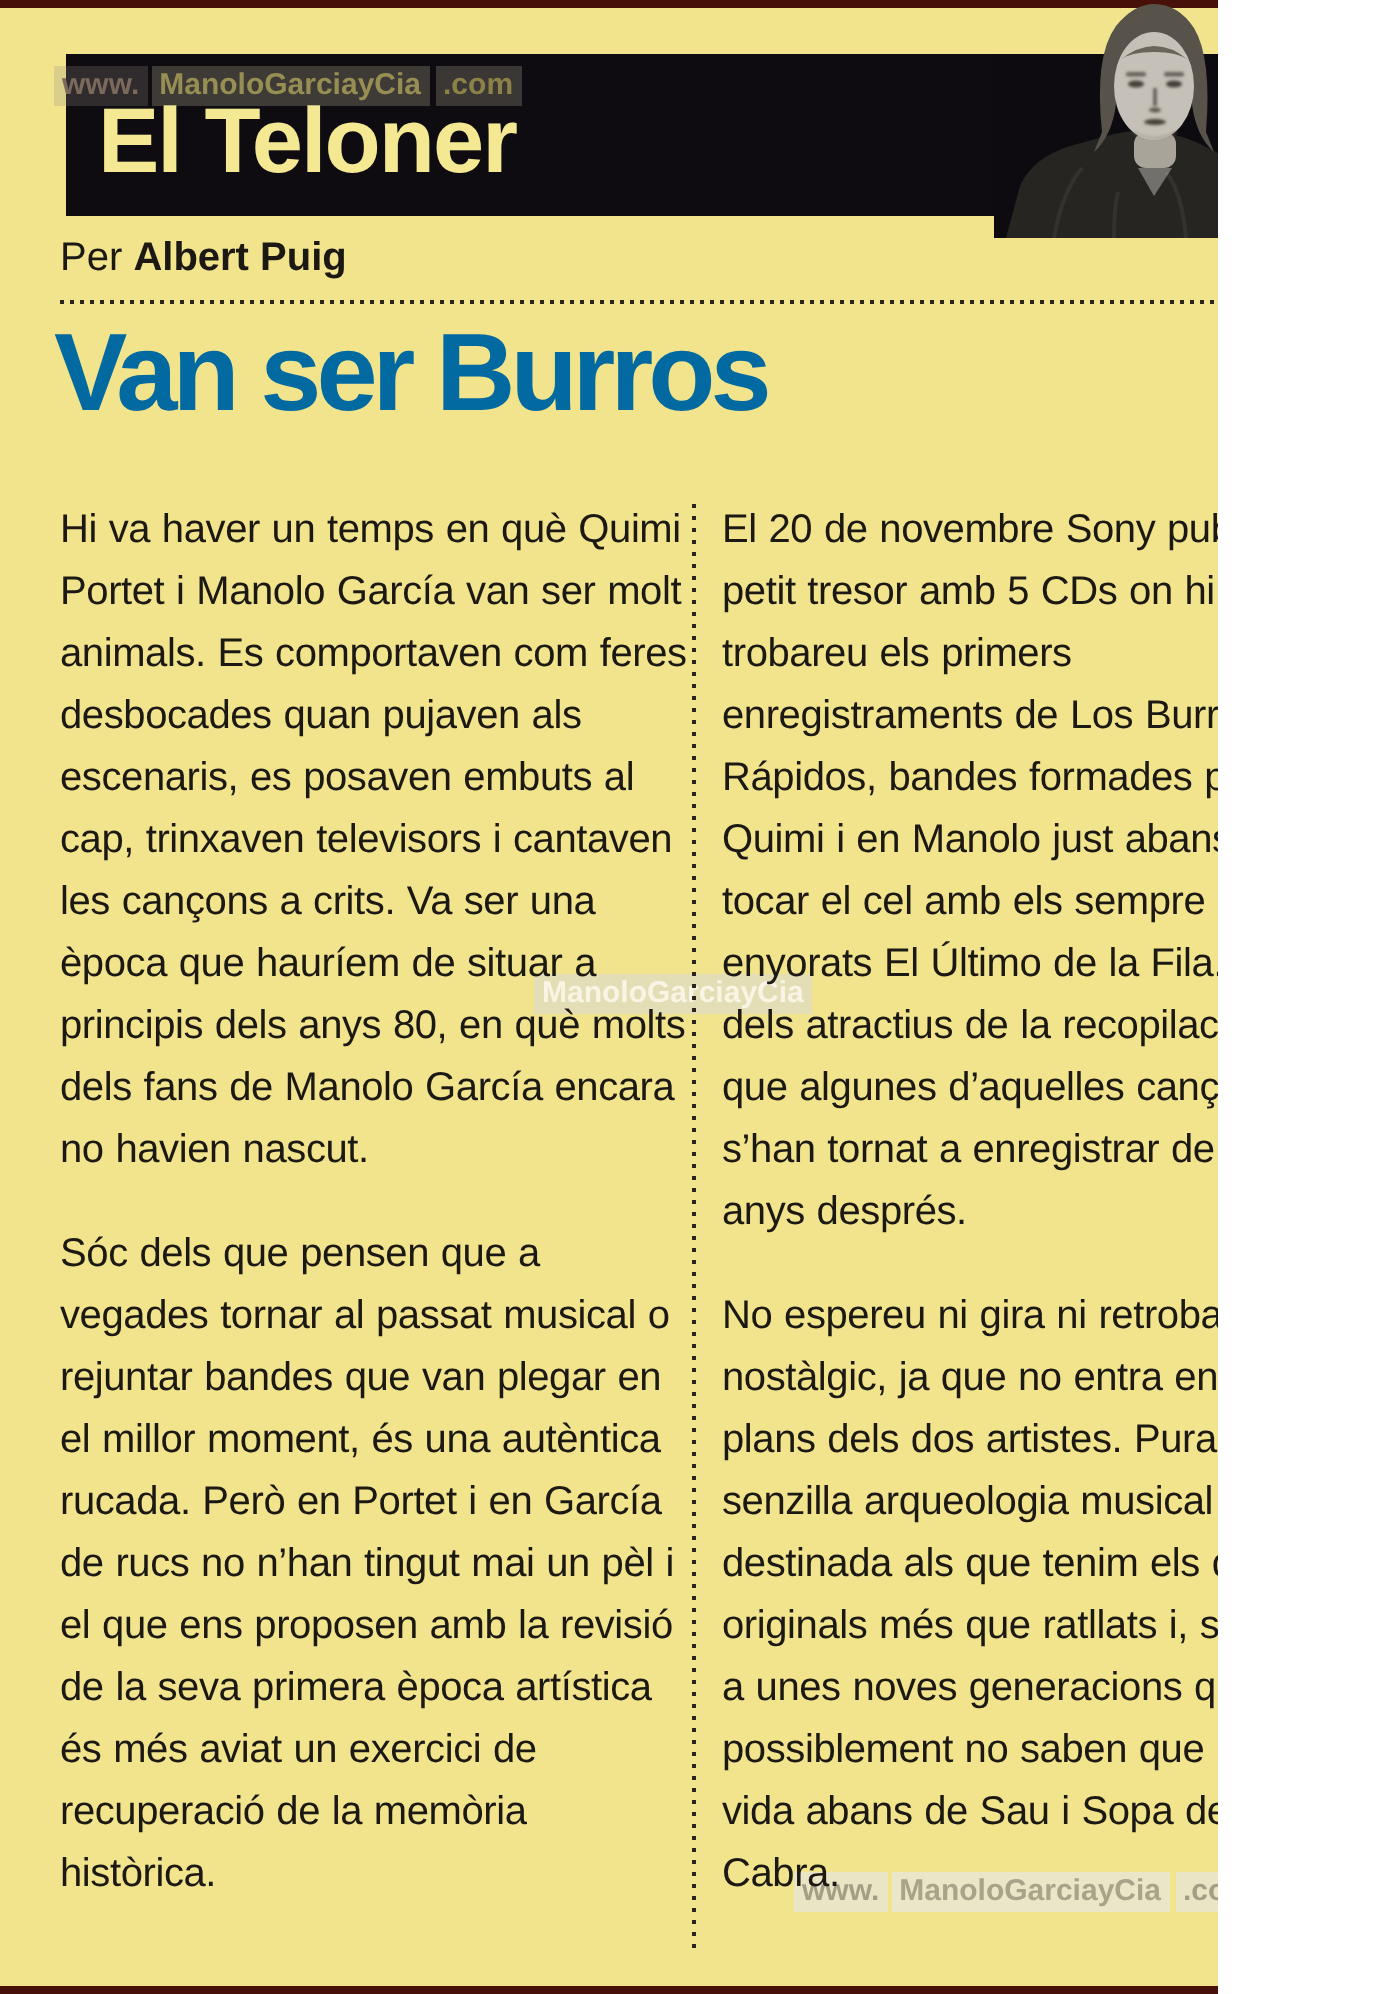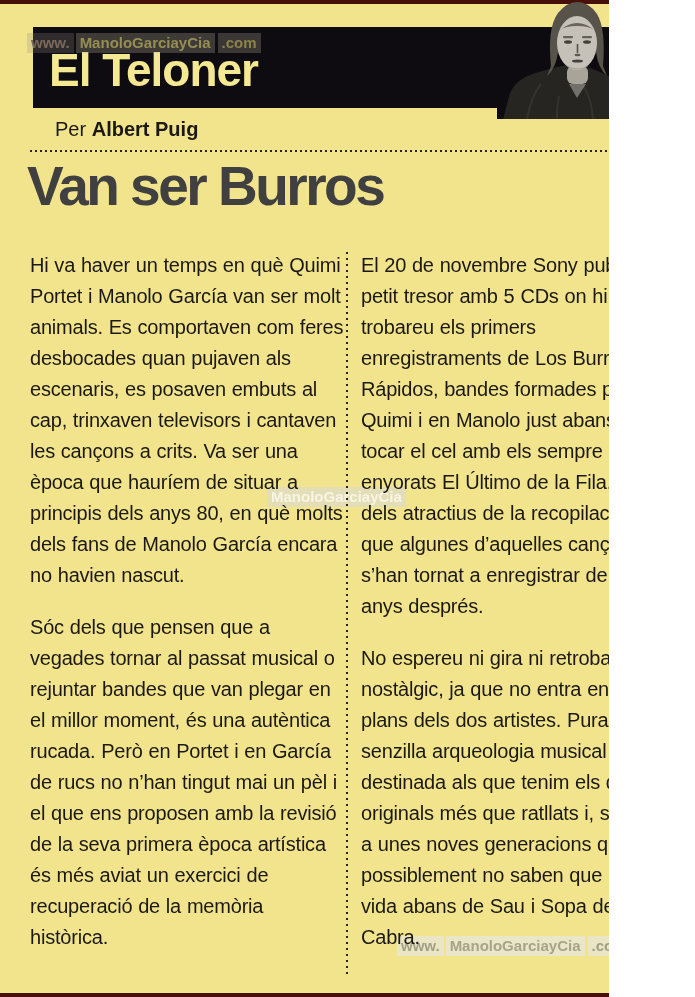--- a/index.html
+++ b/index.html
@@ -32,30 +32,30 @@
   .wm-top .c-name{color:#968e52;background:rgba(175,170,145,.30);margin-left:2px;}
   .wm-top .c-com{color:#8c8248;background:rgba(175,170,145,.28);margin-left:3px;}
   .wm-mid{left:267px;top:487px;z-index:0;}
   .wm-mid .c-name{color:rgba(252,250,240,.80);background:rgba(226,221,190,.85);}
   .wm-bottom{left:397px;top:936px;z-index:0;}
   .wm-bottom .c-www{color:#a39f86;background:rgba(233,229,206,.85);}
   .wm-bottom .c-name{color:#a8a389;background:rgba(233,229,206,.90);margin-left:2px;}
   .wm-bottom .c-com{color:#a39f86;background:rgba(233,229,206,.85);margin-left:3px;}
 
   
-  .byline{position:absolute;left:30px;top:118px;font-size:20px;font-weight:400;margin-left:25px;}
+  .byline{position:absolute;left:30px;top:118px;font-size:20px;font-weight:400;}
   .byline b{font-weight:700;}
   .dotted-rule{
     position:absolute;left:30px;top:150px;width:640px;height:2px;
     background-image:repeating-linear-gradient(to right,#2a241c 0,#2a241c 2px,transparent 2px,transparent 5px);
   }
   .headline{
     position:absolute;left:27px;top:156px;margin:0;
     font-size:55px;font-weight:700;letter-spacing:-2.5px;line-height:1.1;
-    color:#404040;
+    color:#0369a1;
   }
 
   
   .col{position:absolute;top:250px;z-index:1;}
   .col-left{left:30px;width:317px;}
   .col-right{left:361px;width:318px;}
   .col-divider{
     position:absolute;left:346px;top:252px;width:2px;height:722px;
     background-image:repeating-linear-gradient(to bottom,#2a241c 0,#2a241c 2px,transparent 2px,transparent 6px);
   }

